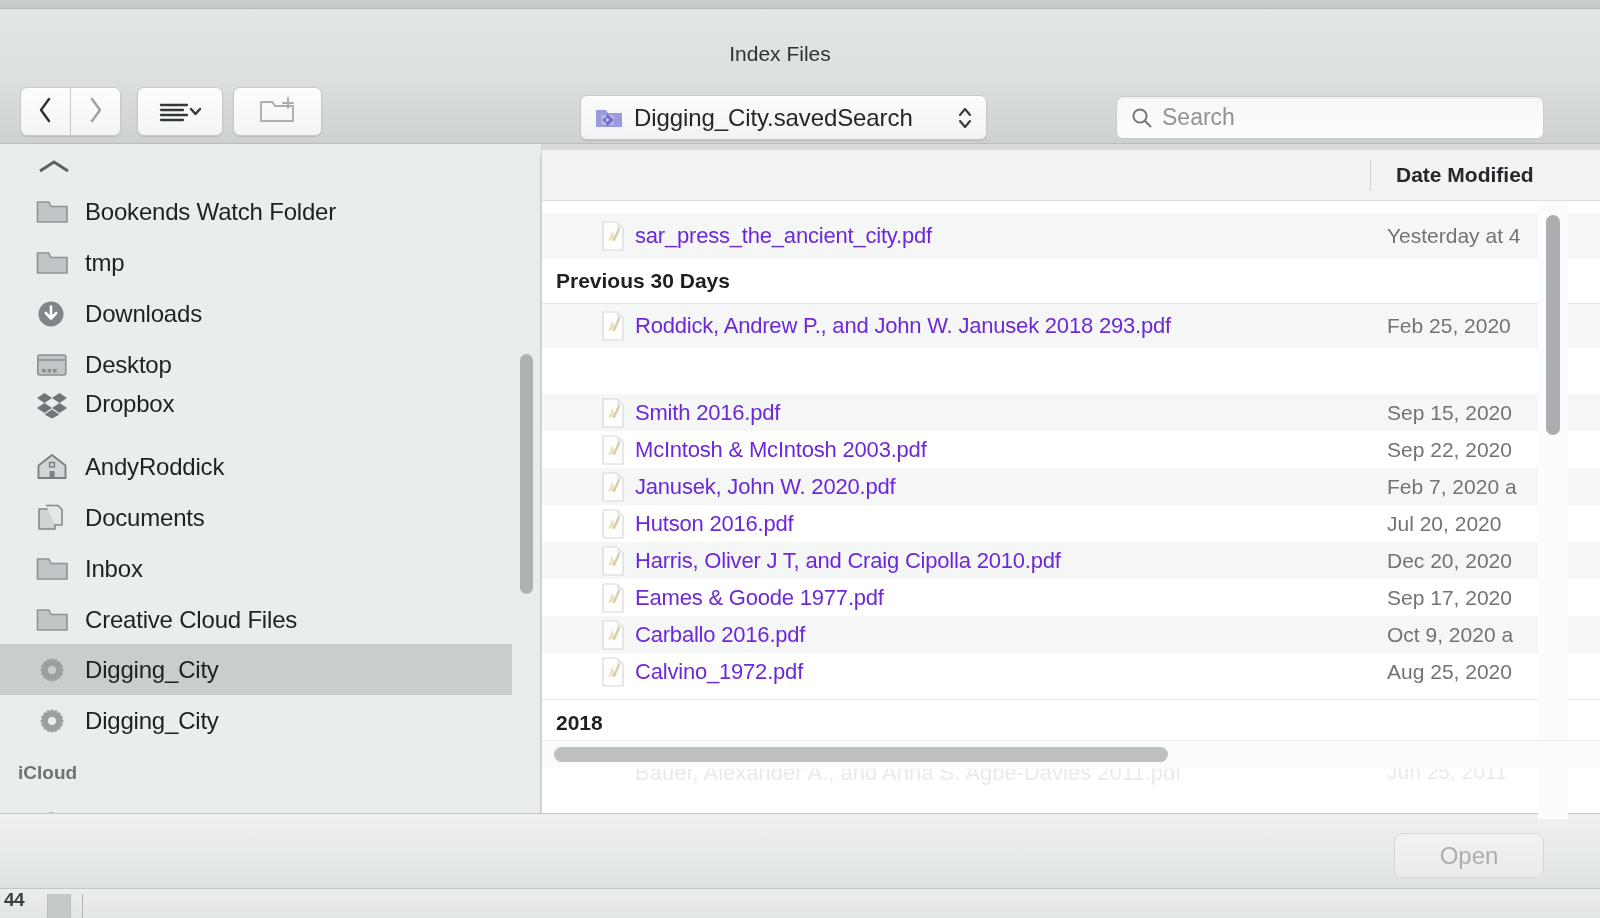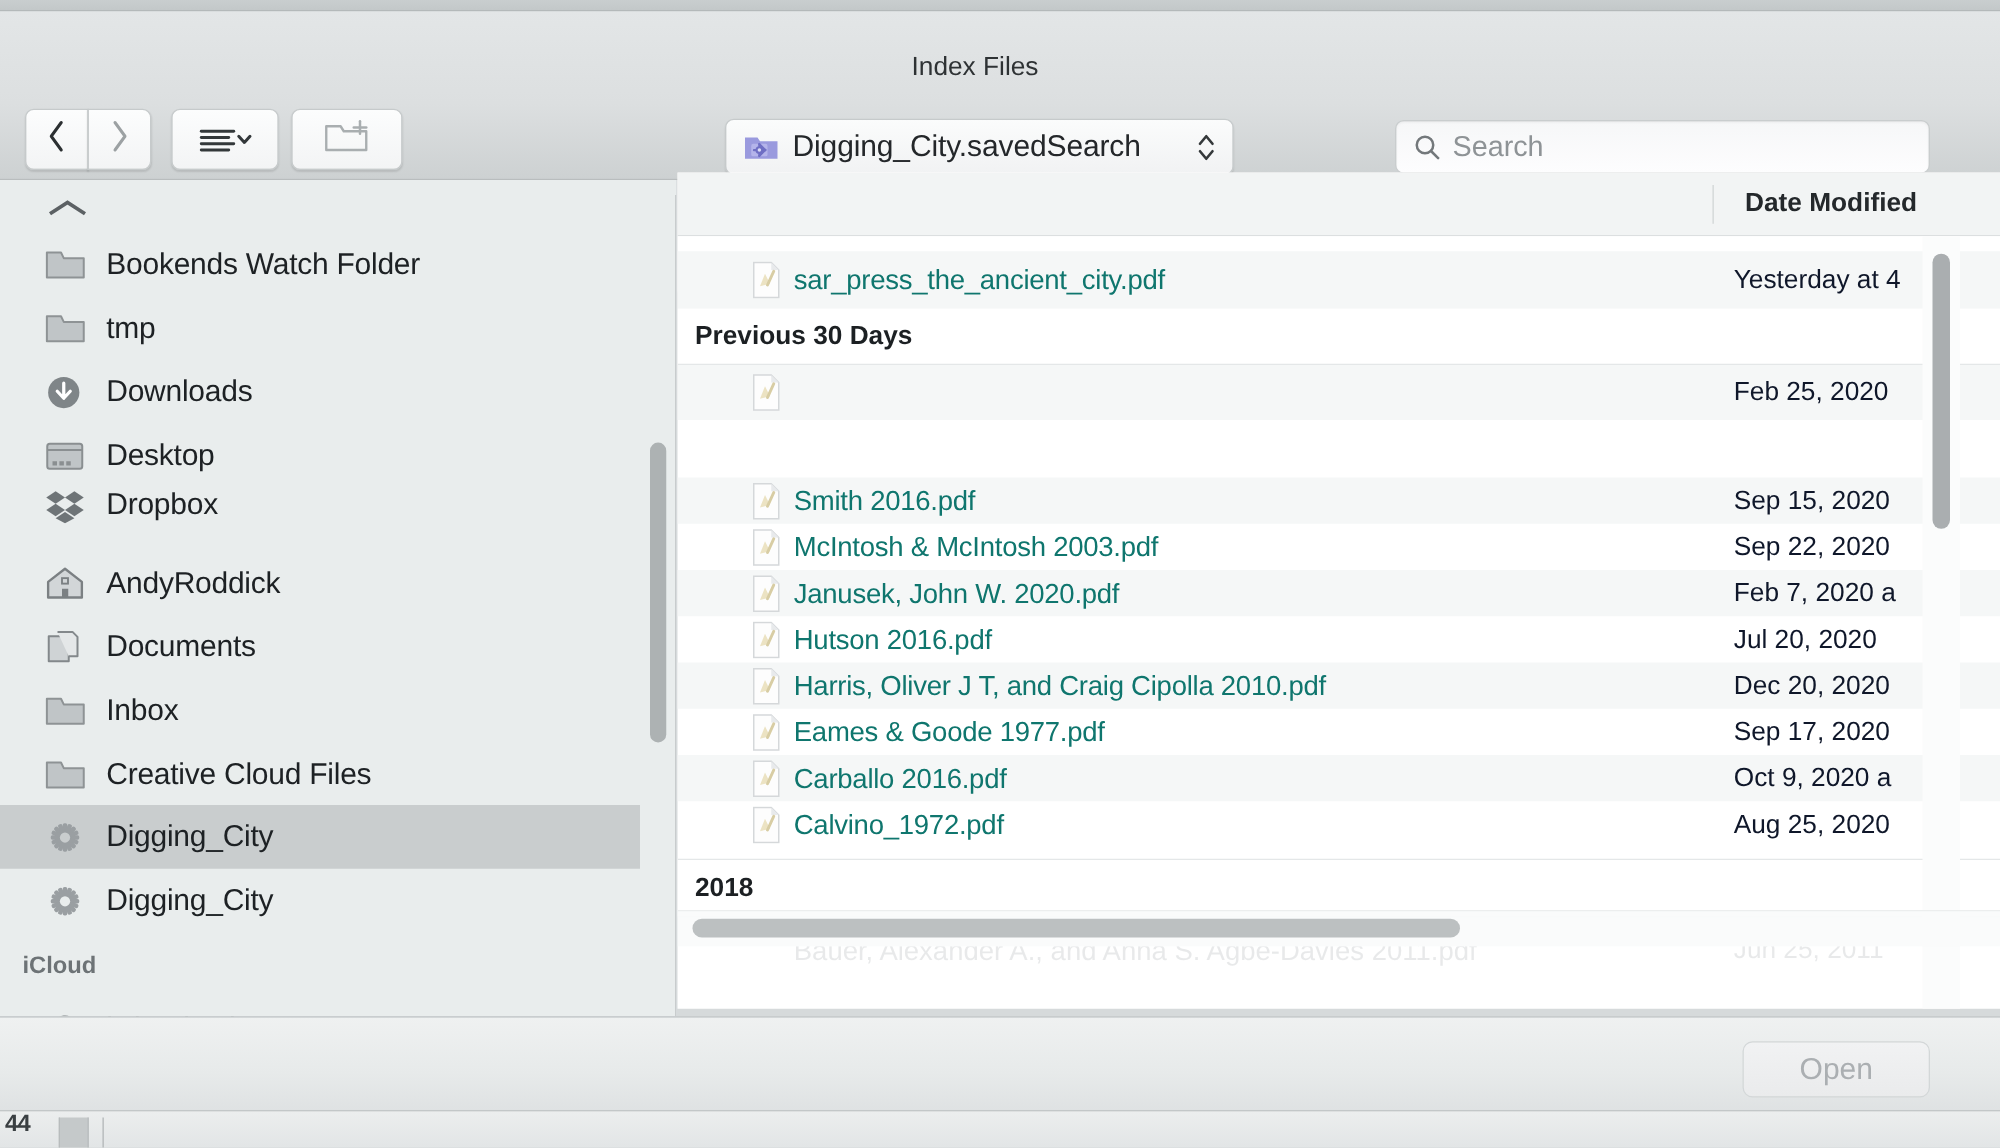--- a/index.html
+++ b/index.html
@@ -127,21 +127,21 @@
     position:absolute; left:0; top:135px; width:541px; height:12px;
     background:#e9eded; z-index:5;
   }
   .sb-scroll{
     position:absolute; left:520px; top:210px; width:13px; height:240px;
     background:#adb2b3; border-radius:7px;
   }
 
   
   .filelist{
-    position:absolute; left:542px; top:129px; width:1058px; height:669px;
+    position:absolute; left:542px; top:141px; width:1058px; height:669px;
     background:#ffffff; overflow:hidden;
   }
   .col-head{
     position:absolute; left:0; top:0; width:1058px; height:51px;
     background:#f2f4f4; border-bottom:1px solid #dcdfe0;
     display:flex; align-items:center;
   }
   .col-head .col-title{
     position:absolute; font-size:21px; font-weight:bold; color:#24282b; white-space:nowrap;
   }
@@ -153,25 +153,25 @@
     display:flex; align-items:center; padding-left:14px;
   }
   .grp-head span{ font-size:21px; font-weight:bold; color:#1c2023; }
 
   .row{
     position:absolute; left:0; width:1058px; height:37px;
     display:flex; align-items:center;
   }
   .row.alt{ background:#f5f7f7; }
   .row .fname{
-    position:absolute; left:93px; font-size:22px; color:#0f766e;
+    position:absolute; left:93px; font-size:22px; color:#6d28d9;
     white-space:nowrap; letter-spacing:-0.2px;
   }
   .row .fdate{
-    position:absolute; left:845px; font-size:21px; color:#0f172a; white-space:nowrap;
+    position:absolute; left:845px; font-size:21px; color:#737373; white-space:nowrap;
   }
   .pdf-icon{ position:absolute; left:59px; width:24px; height:30px; }
 
   .vscroll{
     position:absolute; left:1004px; top:65px; width:14px; height:220px;
     background:#aaaeb0; border-radius:7px; z-index:6;
   }
   .vscroll-track{
     position:absolute; left:996px; top:51px; width:30px; height:618px;
     background:#fbfcfc; z-index:5;
@@ -498,20 +498,21 @@
     </div>
     <div class="row alt" style="top:154px; height:44px">
       <span class="pdf-icon" style="top:7px">
         <svg viewBox="0 0 24 30" width="24" height="30">
           <path d="M2 1 L16 1 L22 7 L22 29 L2 29 Z" fill="#fdfdfd" stroke="#d5d8da" stroke-width="1.2"></path>
           <path d="M16 1 L22 7 L16 7 Z" fill="#e8eaec"></path>
           <path d="M7 20 L11 10 L15 18 Z" fill="#ece3c3"></path>
           <path d="M13 19 L18 8" stroke="#d8cda4" stroke-width="2.4" stroke-linecap="round"></path>
         </svg>
       </span>
+      <span class="fname">Roddick, Andrew P., and John W. Janusek 2018 293.pdf</span>
       <span class="fdate">Feb 25, 2020</span>
     </div>
 
 
     <div class="row alt" style="top:244px">
       <span class="pdf-icon" style="top:4px">
         <svg viewBox="0 0 24 30" width="24" height="30">
             <path d="M2 1 L16 1 L22 7 L22 29 L2 29 Z" fill="#fdfdfd" stroke="#d5d8da" stroke-width="1.2"></path>
             <path d="M16 1 L22 7 L16 7 Z" fill="#e8eaec"></path>
             <path d="M7 20 L11 10 L15 18 Z" fill="#ece3c3"></path>

